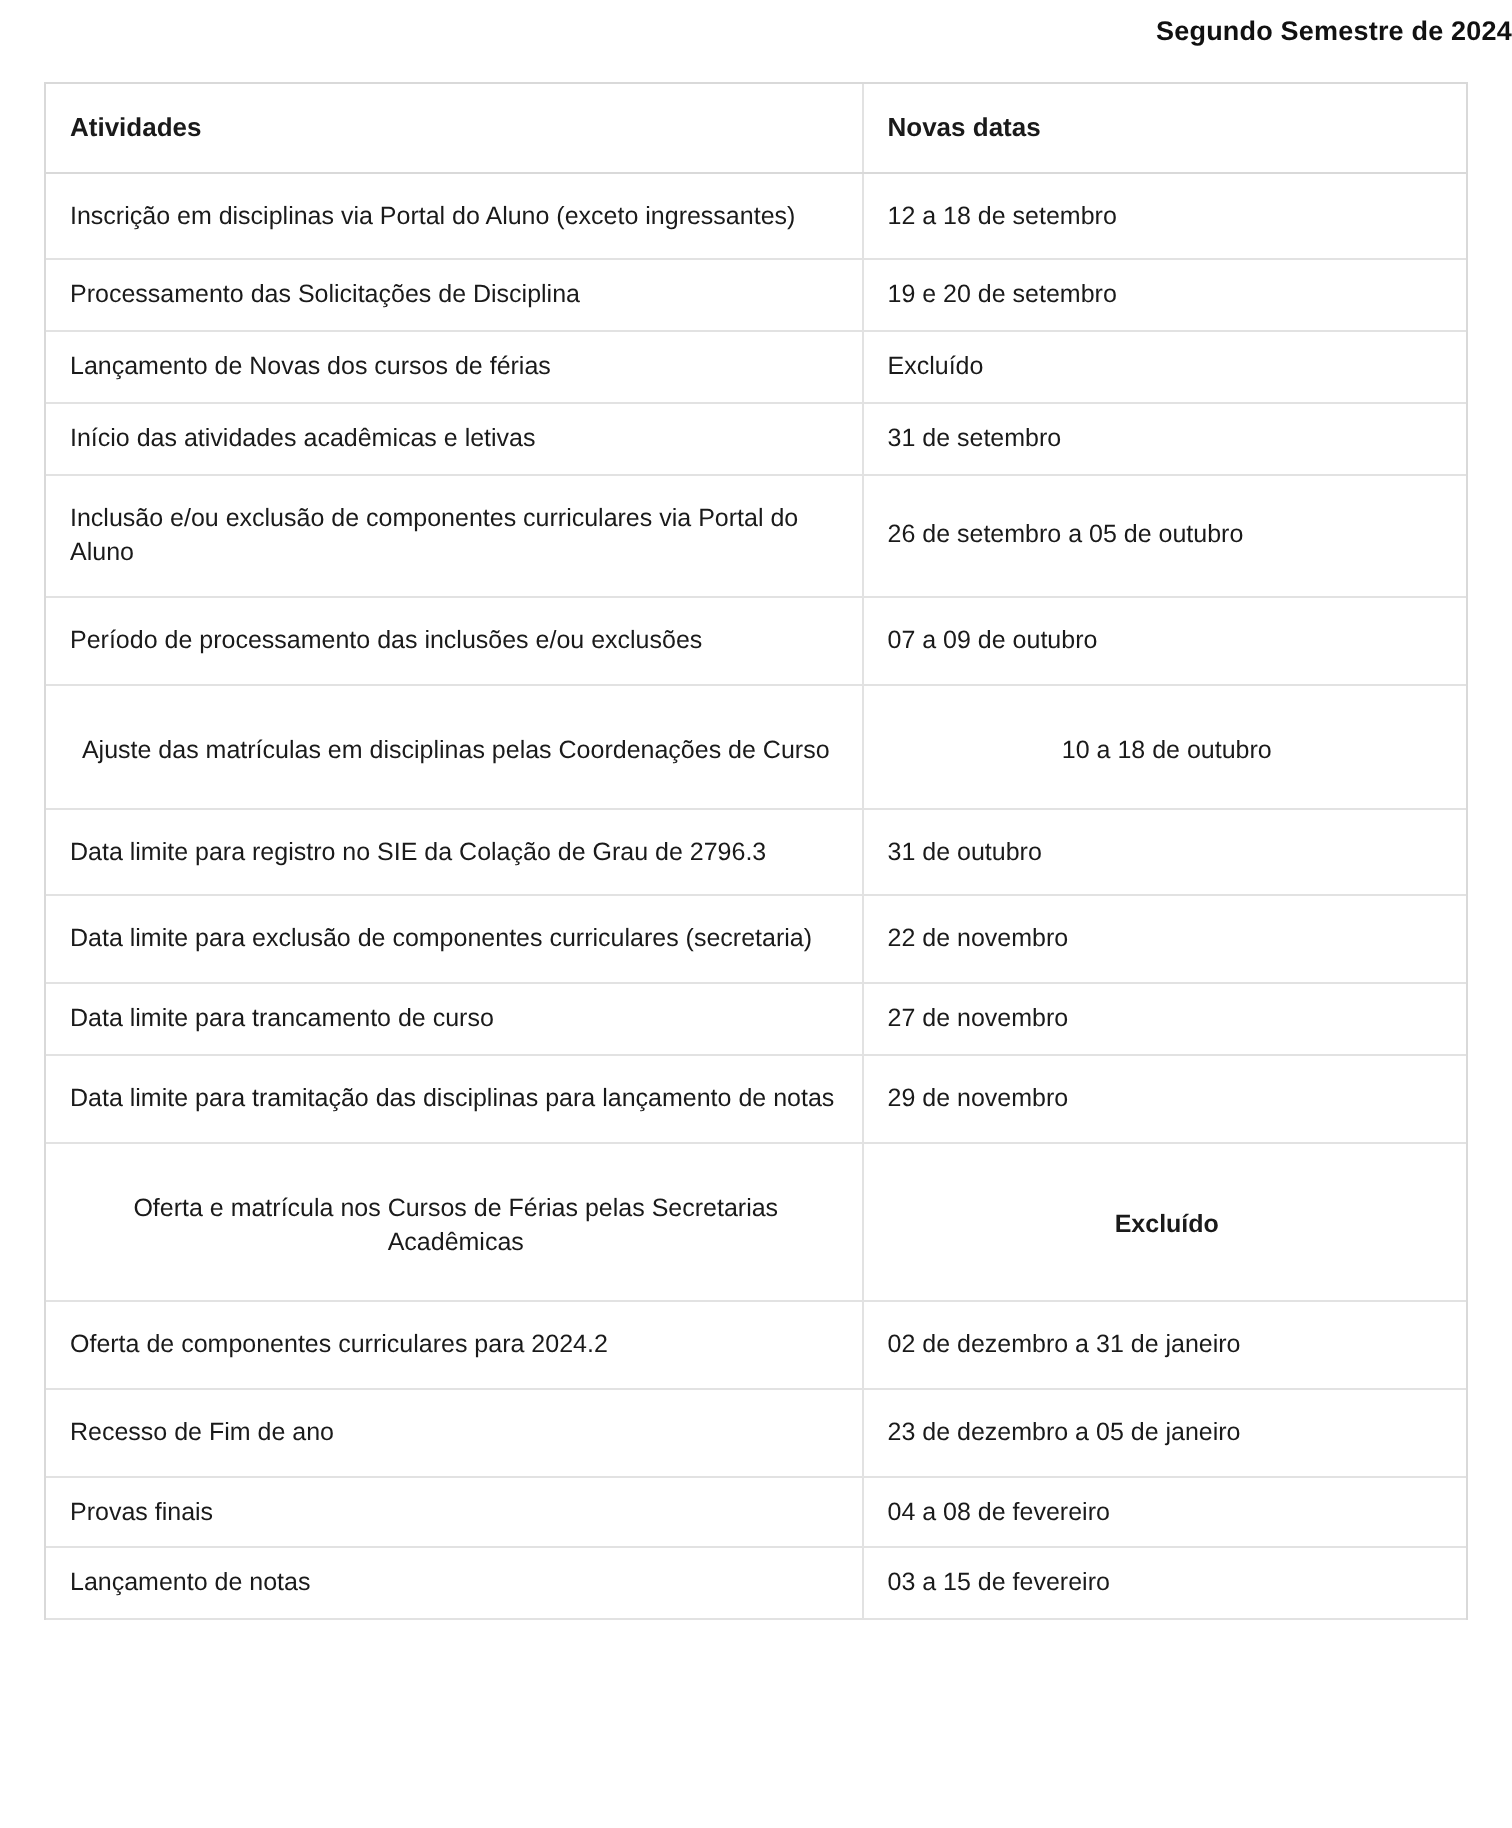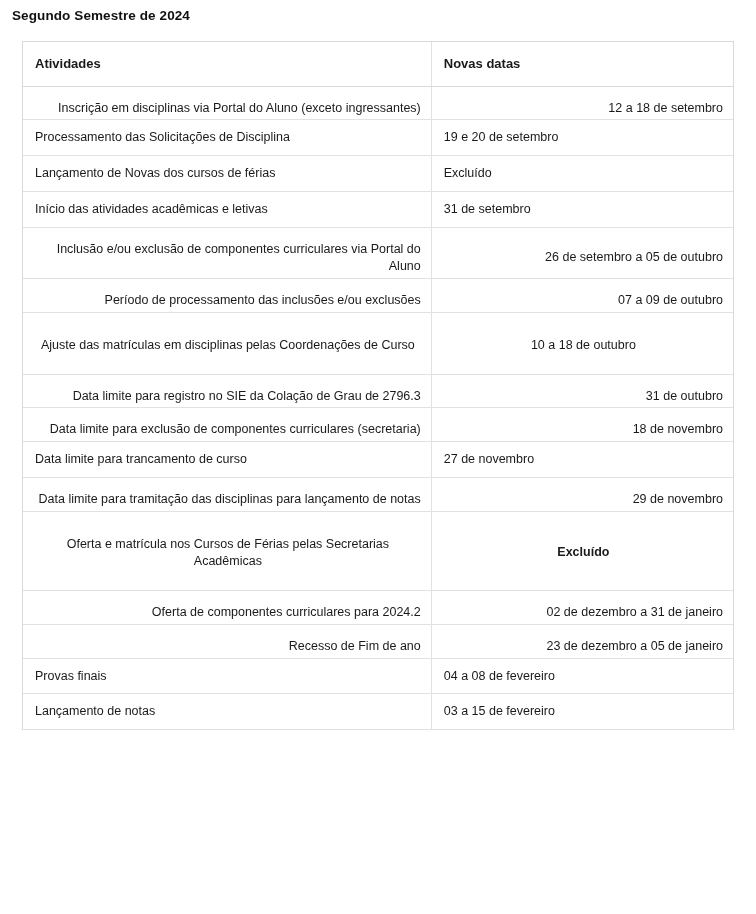--- a/index.html
+++ b/index.html
@@ -15,21 +15,21 @@
     overflow: hidden;
   }
   .page {
     width: 756px;
     height: 914px;
     box-sizing: border-box;
     padding: 0;
     position: relative;
   }
   .doc-title {
-    text-align: left;
+    text-align: right;
     font-size: 13.5px;
     font-weight: bold;
     color: #111111;
     margin: 8px 0 0 12px;
     letter-spacing: 0.1px;
   }
   .table-wrap {
     margin: 18px 22px 10px 22px;
     border: 1px solid #d9d9d9;
     border-bottom: none;
@@ -61,21 +61,21 @@
   table.schedule col.col-date { width: 42.5%; }
   table.schedule td.activity {
     border-right: 1px solid #e2e2e2;
   }
   table.schedule thead th.activity-head {
     border-right: 1px solid #e2e2e2;
   }
   td.date.bold {
     font-weight: bold;
   }
-  tr.tall td { padding-top: 13px; padding-bottom: 3px; text-align: right; }
+  tr.tall td { padding-top: 13px; padding-bottom: 13px; }
   tr.xtall td { padding-top: 24px; padding-bottom: 20px; text-align: center; }
 </style>
 </head>
 <body>
 
 <div class="page">
 
   <div class="doc-title">Segundo Semestre de 2024</div>
 
   <div class="table-wrap">
@@ -118,21 +118,21 @@
           <tr class="xtall">
             <td class="activity">Ajuste das matrículas em disciplinas pelas Coordenações de Curso</td>
             <td class="date">10 a 18 de outubro</td>
           </tr>
           <tr class="tall">
             <td class="activity">Data limite para registro no SIE da Colação de Grau de 2796.3</td>
             <td class="date">31 de outubro</td>
           </tr>
           <tr class="tall">
             <td class="activity">Data limite para exclusão de componentes curriculares (secretaria)</td>
-            <td class="date">18 de novembro</td>
+            <td class="date">22 de novembro</td>
           </tr>
           <tr>
             <td class="activity">Data limite para trancamento de curso</td>
             <td class="date">27 de novembro</td>
           </tr>
           <tr class="tall">
             <td class="activity">Data limite para tramitação das disciplinas para lançamento de notas</td>
             <td class="date">29 de novembro</td>
           </tr>
           <tr class="xtall">

